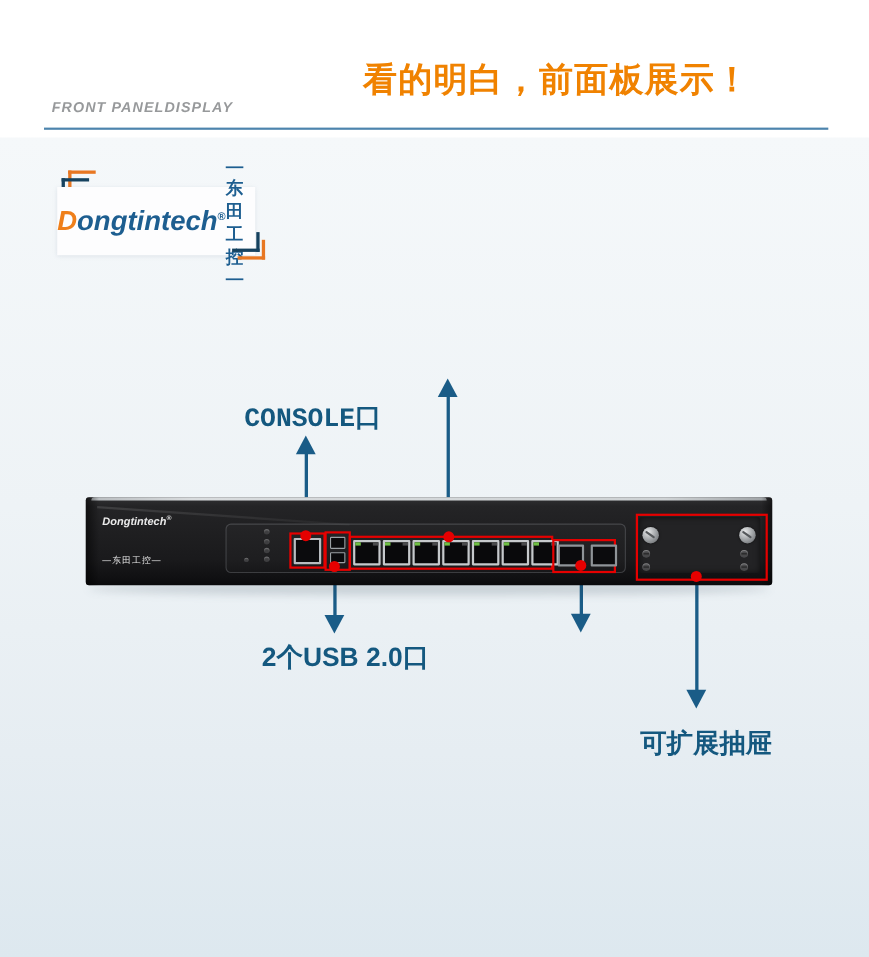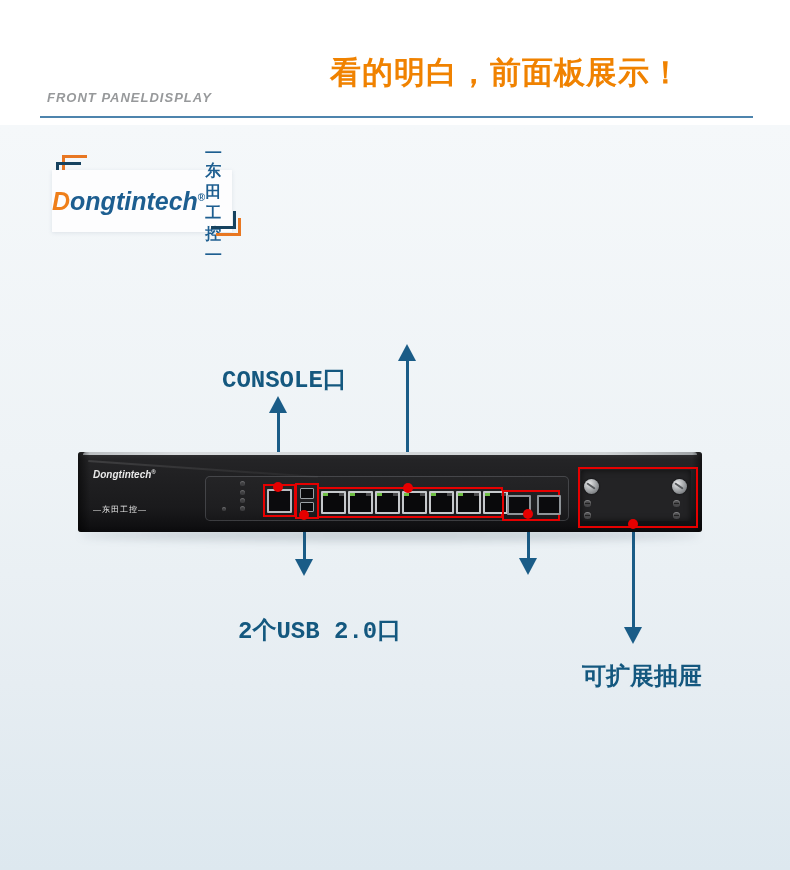--- a/index.html
+++ b/index.html
@@ -30,21 +30,21 @@
   .bk{position:absolute;width:22px;height:15px;}
   .bk-o-tl{left:62px;top:155px;border-left:3px solid #e87722;border-top:3px solid #e87722;}
   .bk-n-tl{left:56px;top:162px;border-left:3px solid #16425f;border-top:3px solid #16425f;}
   .bk-n-br{left:211px;top:211px;border-right:3px solid #16425f;border-bottom:3px solid #16425f;}
   .bk-o-br{left:216px;top:218px;border-right:3px solid #e87722;border-bottom:3px solid #e87722;}
 
   
   .callout{position:absolute;font-size:24px;font-weight:700;color:#14587f;white-space:nowrap;}
   .lbl-lan{left:300px;top:304px;}
   .lbl-console{left:222px;top:363px;font-family:Liberation Mono, monospace;}
-  .lbl-usb{left:238px;top:614px;font-family:Liberation Mono, monospace;}
+  .lbl-usb{left:238px;top:581px;}
   .lbl-sfp{left:418px;top:585px;}
   .lbl-drawer{left:582px;top:660px;text-align:right;}
 
   
   .aline{position:absolute;width:3px;background:#1a5c87;}
   .ahead{position:absolute;width:0;height:0;border-left:9px solid transparent;border-right:9px solid transparent;}
   .ahead.up{border-bottom:17px solid #1a5c87;}
   .ahead.down{border-top:17px solid #1a5c87;}
   .rdot{position:absolute;width:10px;height:10px;border-radius:50%;background:#e60000;}
 

